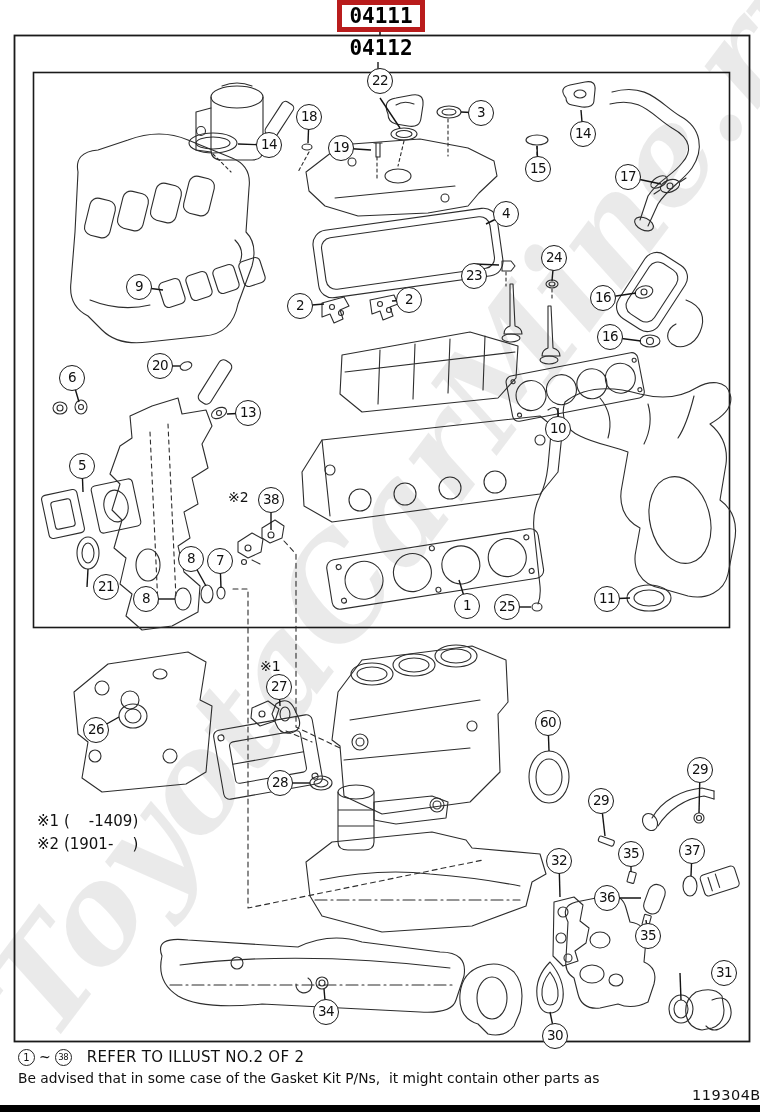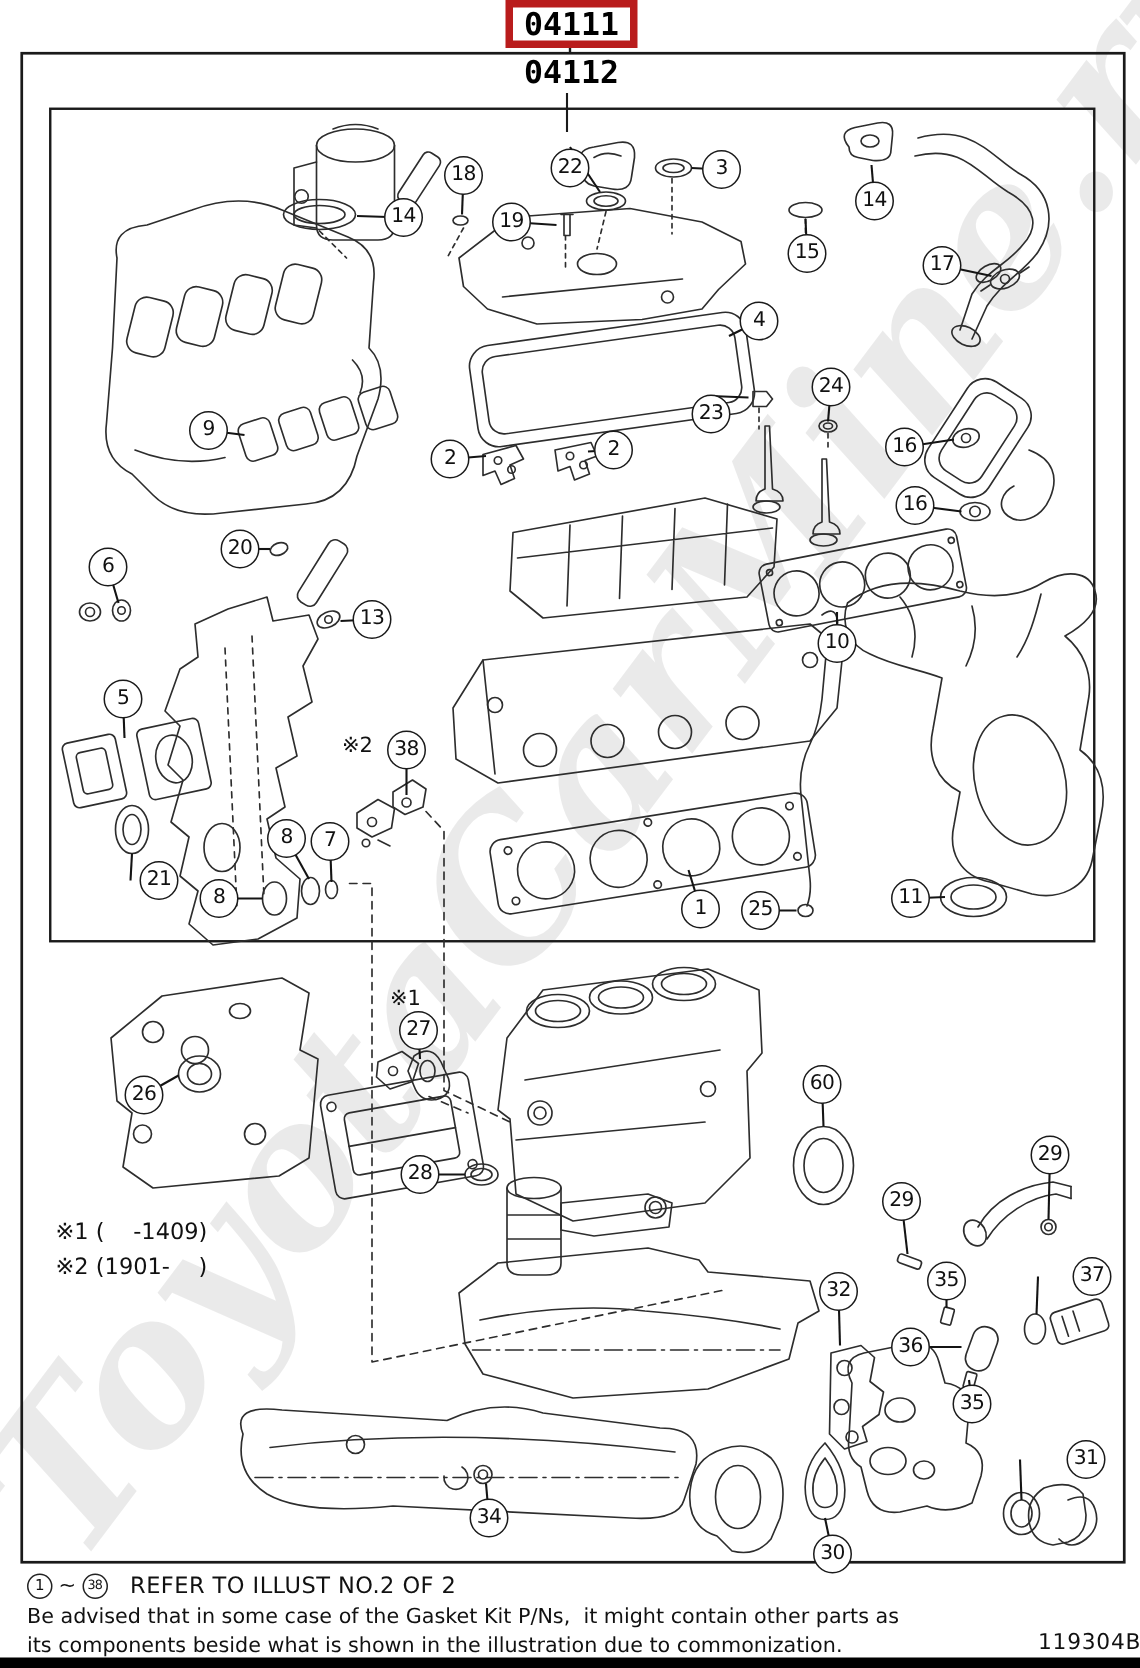--- a/index.html
+++ b/index.html
@@ -426,21 +426,21 @@
         <line x1="555" y1="1036" x2="550" y2="1012"></line>
       </g>
   </svg>
 
   <div class="code-box">
     <span>04111</span>
   </div>
   <div class="code-plain">04112</div>
 
   <div id="callout-layer">
-      <div class="callout" style="left: 367px; top: 99px;">22</div>
+      <div class="callout" style="left: 367px; top: 68px;">22</div>
       <div class="callout" style="left: 468px; top: 100px;">3</div>
       <div class="callout" style="left: 296px; top: 104px;">18</div>
       <div class="callout" style="left: 256px; top: 132px;">14</div>
       <div class="callout" style="left: 328px; top: 135px;">19</div>
       <div class="callout" style="left: 570px; top: 121px;">14</div>
       <div class="callout" style="left: 525px; top: 156px;">15</div>
       <div class="callout" style="left: 615px; top: 164px;">17</div>
       <div class="callout" style="left: 493px; top: 201px;">4</div>
       <div class="callout" style="left: 541px; top: 245px;">24</div>
       <div class="callout" style="left: 461px; top: 251px; margin-top: 12px;">23</div>
@@ -462,21 +462,21 @@
       <div class="callout" style="left: 594px; top: 586px;">11</div>
       <div class="callout" style="left: 454px; top: 593px;">1</div>
       <div class="callout" style="left: 494px; top: 594px;">25</div>
       <div class="callout" style="left: 266px; top: 674px;">27</div>
       <div class="callout" style="left: 83px; top: 717px;">26</div>
       <div class="callout" style="left: 535px; top: 710px;">60</div>
       <div class="callout" style="left: 267px; top: 770px;">28</div>
       <div class="callout" style="left: 687px; top: 757px;">29</div>
       <div class="callout" style="left: 588px; top: 788px;">29</div>
       <div class="callout" style="left: 618px; top: 841px;">35</div>
-      <div class="callout" style="left: 679px; top: 838px; margin-left: 36px;">37</div>
+      <div class="callout" style="left: 679px; top: 838px;">37</div>
       <div class="callout" style="left: 546px; top: 848px;">32</div>
       <div class="callout" style="left: 594px; top: 885px;">36</div>
       <div class="callout" style="left: 635px; top: 923px;">35</div>
       <div class="callout" style="left: 667px; top: 960px; margin-left: 44px;">31</div>
       <div class="callout" style="left: 313px; top: 999px;">34</div>
       <div class="callout" style="left: 542px; top: 1023px;">30</div>
     </div>
 
   <div class="spec-label" style="left:228px;top:489px;">※2</div>
   <div class="spec-label" style="left:260px;top:658px;">※1</div>
@@ -484,16 +484,15 @@
   <div class="spec-note" style="top:812px;">※1 (    -1409)</div>
   <div class="spec-note" style="top:835px;">※2 (1901-    )</div>
 
   <div class="footer-line1">
     <span class="num-circle">1</span>
     <span class="tilde">~</span>
     <span class="num-circle small">38</span>
     <span class="refer">REFER TO ILLUST NO.2 OF 2</span>
   </div>
   <div class="footer-caution" style="top:1070px;">Be advised that in some case of the Gasket Kit P/Ns,  it might contain other parts as</div>
-  <div class="footer-caution" style="top:1089px;">its components beside what is shown in the illustration due to commonization.</div>
   <div class="doc-number">119304B</div>
 
 </div>
 
 </body></html>

